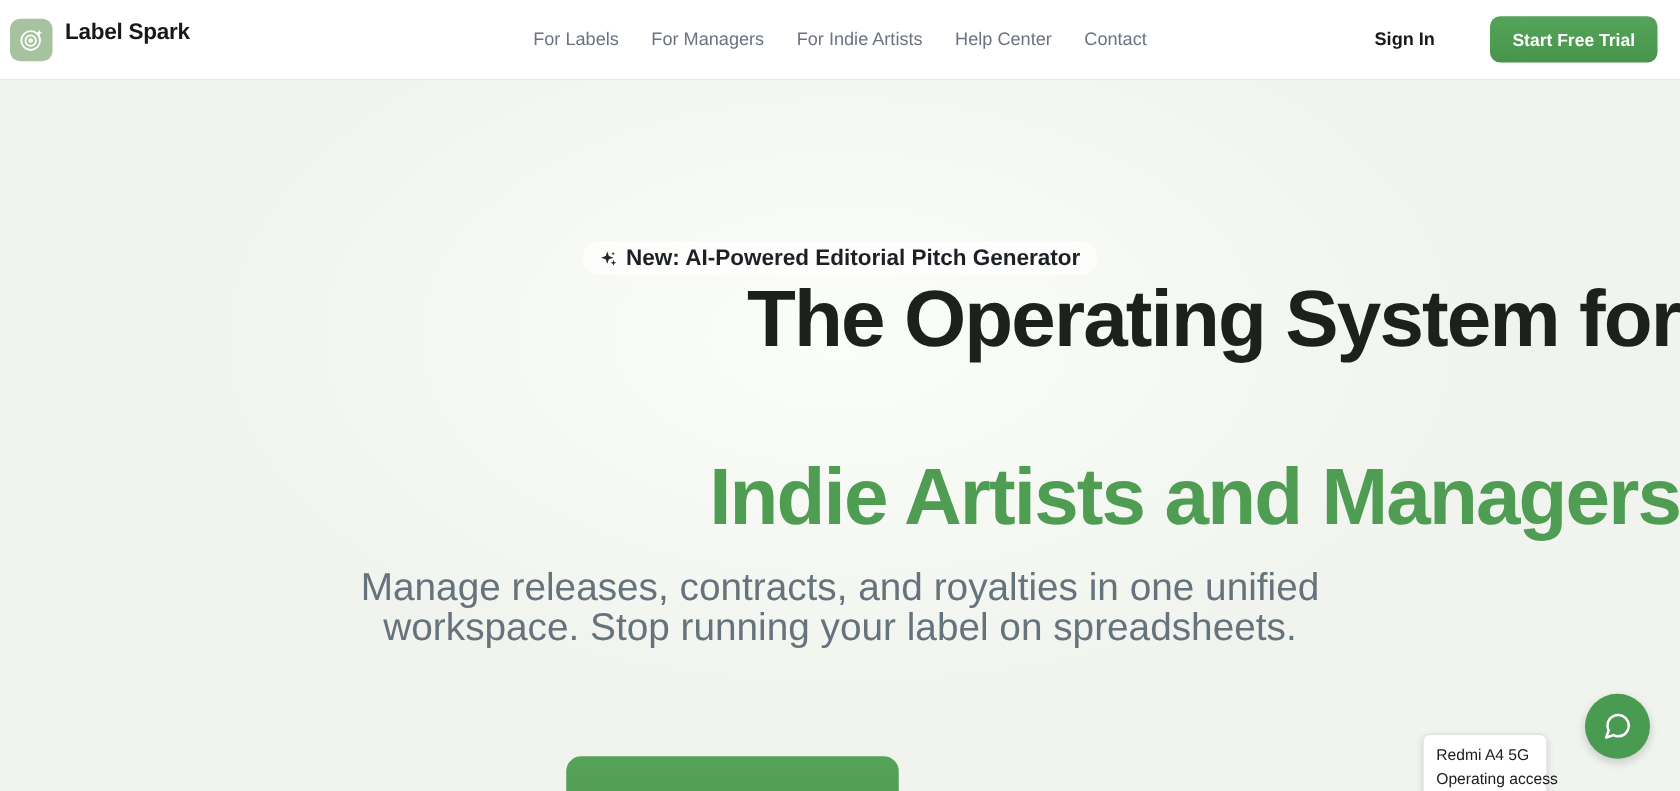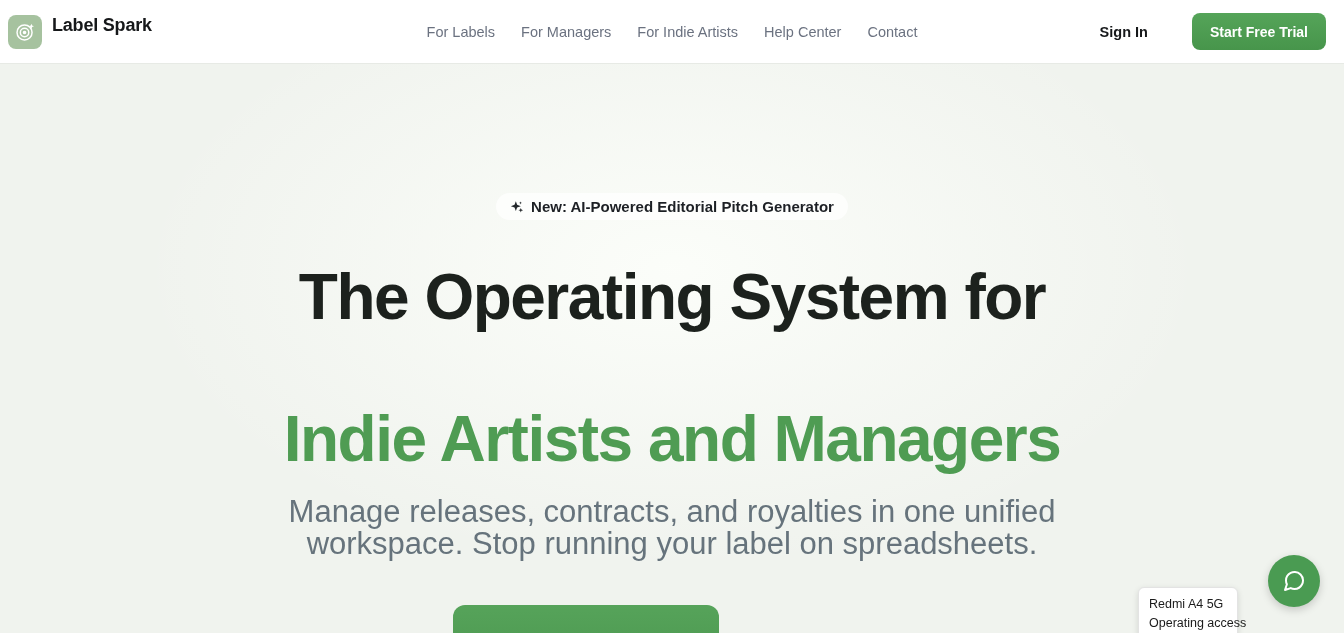--- a/index.html
+++ b/index.html
@@ -56,28 +56,28 @@
       radial-gradient(ellipse 760px 430px at 50% 36%, rgba(252,254,250,0.95) 0%, rgba(252,254,250,0) 70%),
       #f0f3ee;
     text-align: center;
   }
   .badge {
     display: inline-flex; align-items: center; gap: 7px;
     margin-top: 129px;
     height: 27px; padding: 0 14px;
     background: rgba(255,255,255,0.72);
     border-radius: 14px;
-    font-size: 15px; font-weight: 700; color: #1d2025;
+    font-size: 18px; font-weight: 700; color: #1d2025;
     cursor: pointer;
   }
   .hero h1 {
-    margin-top: 42px;
     font-size: 64px; line-height: 71px; font-weight: 700;
     letter-spacing: -1.5px;
     color: #1c211d;
+    text-align: right;
   }
   .hero h1 .green { color: #4f9c53; }
   .subtitle {
     margin-top: 21px;
     font-size: 31px; line-height: 32px;
     color: #66737c;
   }
   .hero-cta {
     position: absolute; left: 453px; top: 541px;
     width: 266px; height: 92px;

